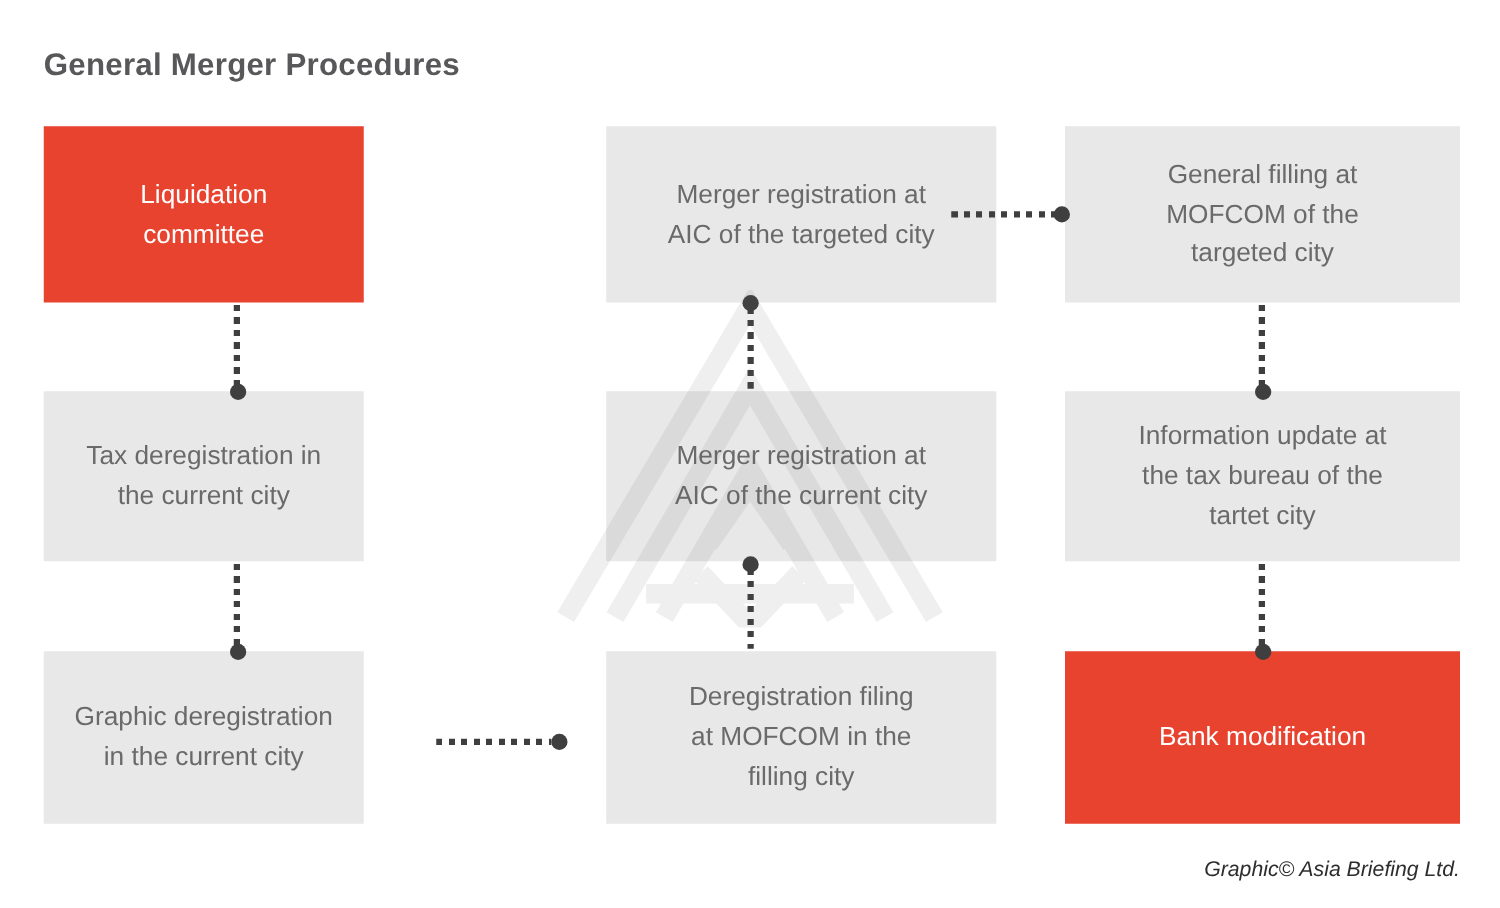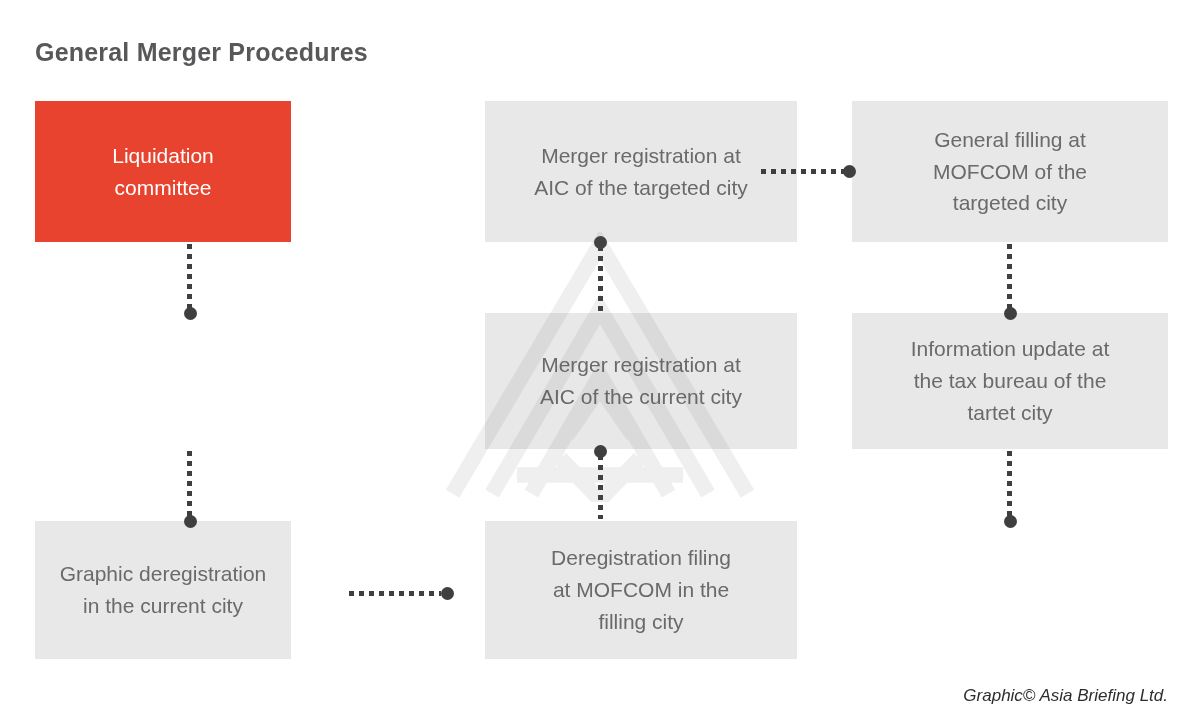--- a/index.html
+++ b/index.html
@@ -105,31 +105,34 @@
   <div class="title">General Merger Procedures</div>
 
   <div class="node red c1 r1">Liquidation
 committee</div>
   <div class="node gray c2 r1">Merger registration at
 AIC of the targeted city</div>
   <div class="node gray c3 r1">General filling at
 MOFCOM of the
 targeted city</div>
 
+  <div class="node gray c1 r2">Tax deregistration in
+the current city</div>
   <div class="node gray c2 r2">Merger registration at
 AIC of the current city</div>
   <div class="node gray c3 r2">Information update at
 the tax bureau of the
 tartet city</div>
 
   <div class="node gray c1 r3">Graphic deregistration
 in the current city</div>
   <div class="node gray c2 r3">Deregistration filing
 at MOFCOM in the
 filling city</div>
+  <div class="node red c3 r3">Bank modification</div>
 
   <div class="vline" style="left:187px; top:244px; height:66px;"></div>
   <div class="dot" style="left:184px; top:307px;"></div>
 
   <div class="vline" style="left:187px; top:451px; height:66px;"></div>
   <div class="dot" style="left:184px; top:515px;"></div>
 
   <div class="hline" style="left:349px; top:591px; width:92px;"></div>
   <div class="dot" style="left:441px; top:587px;"></div>
 

